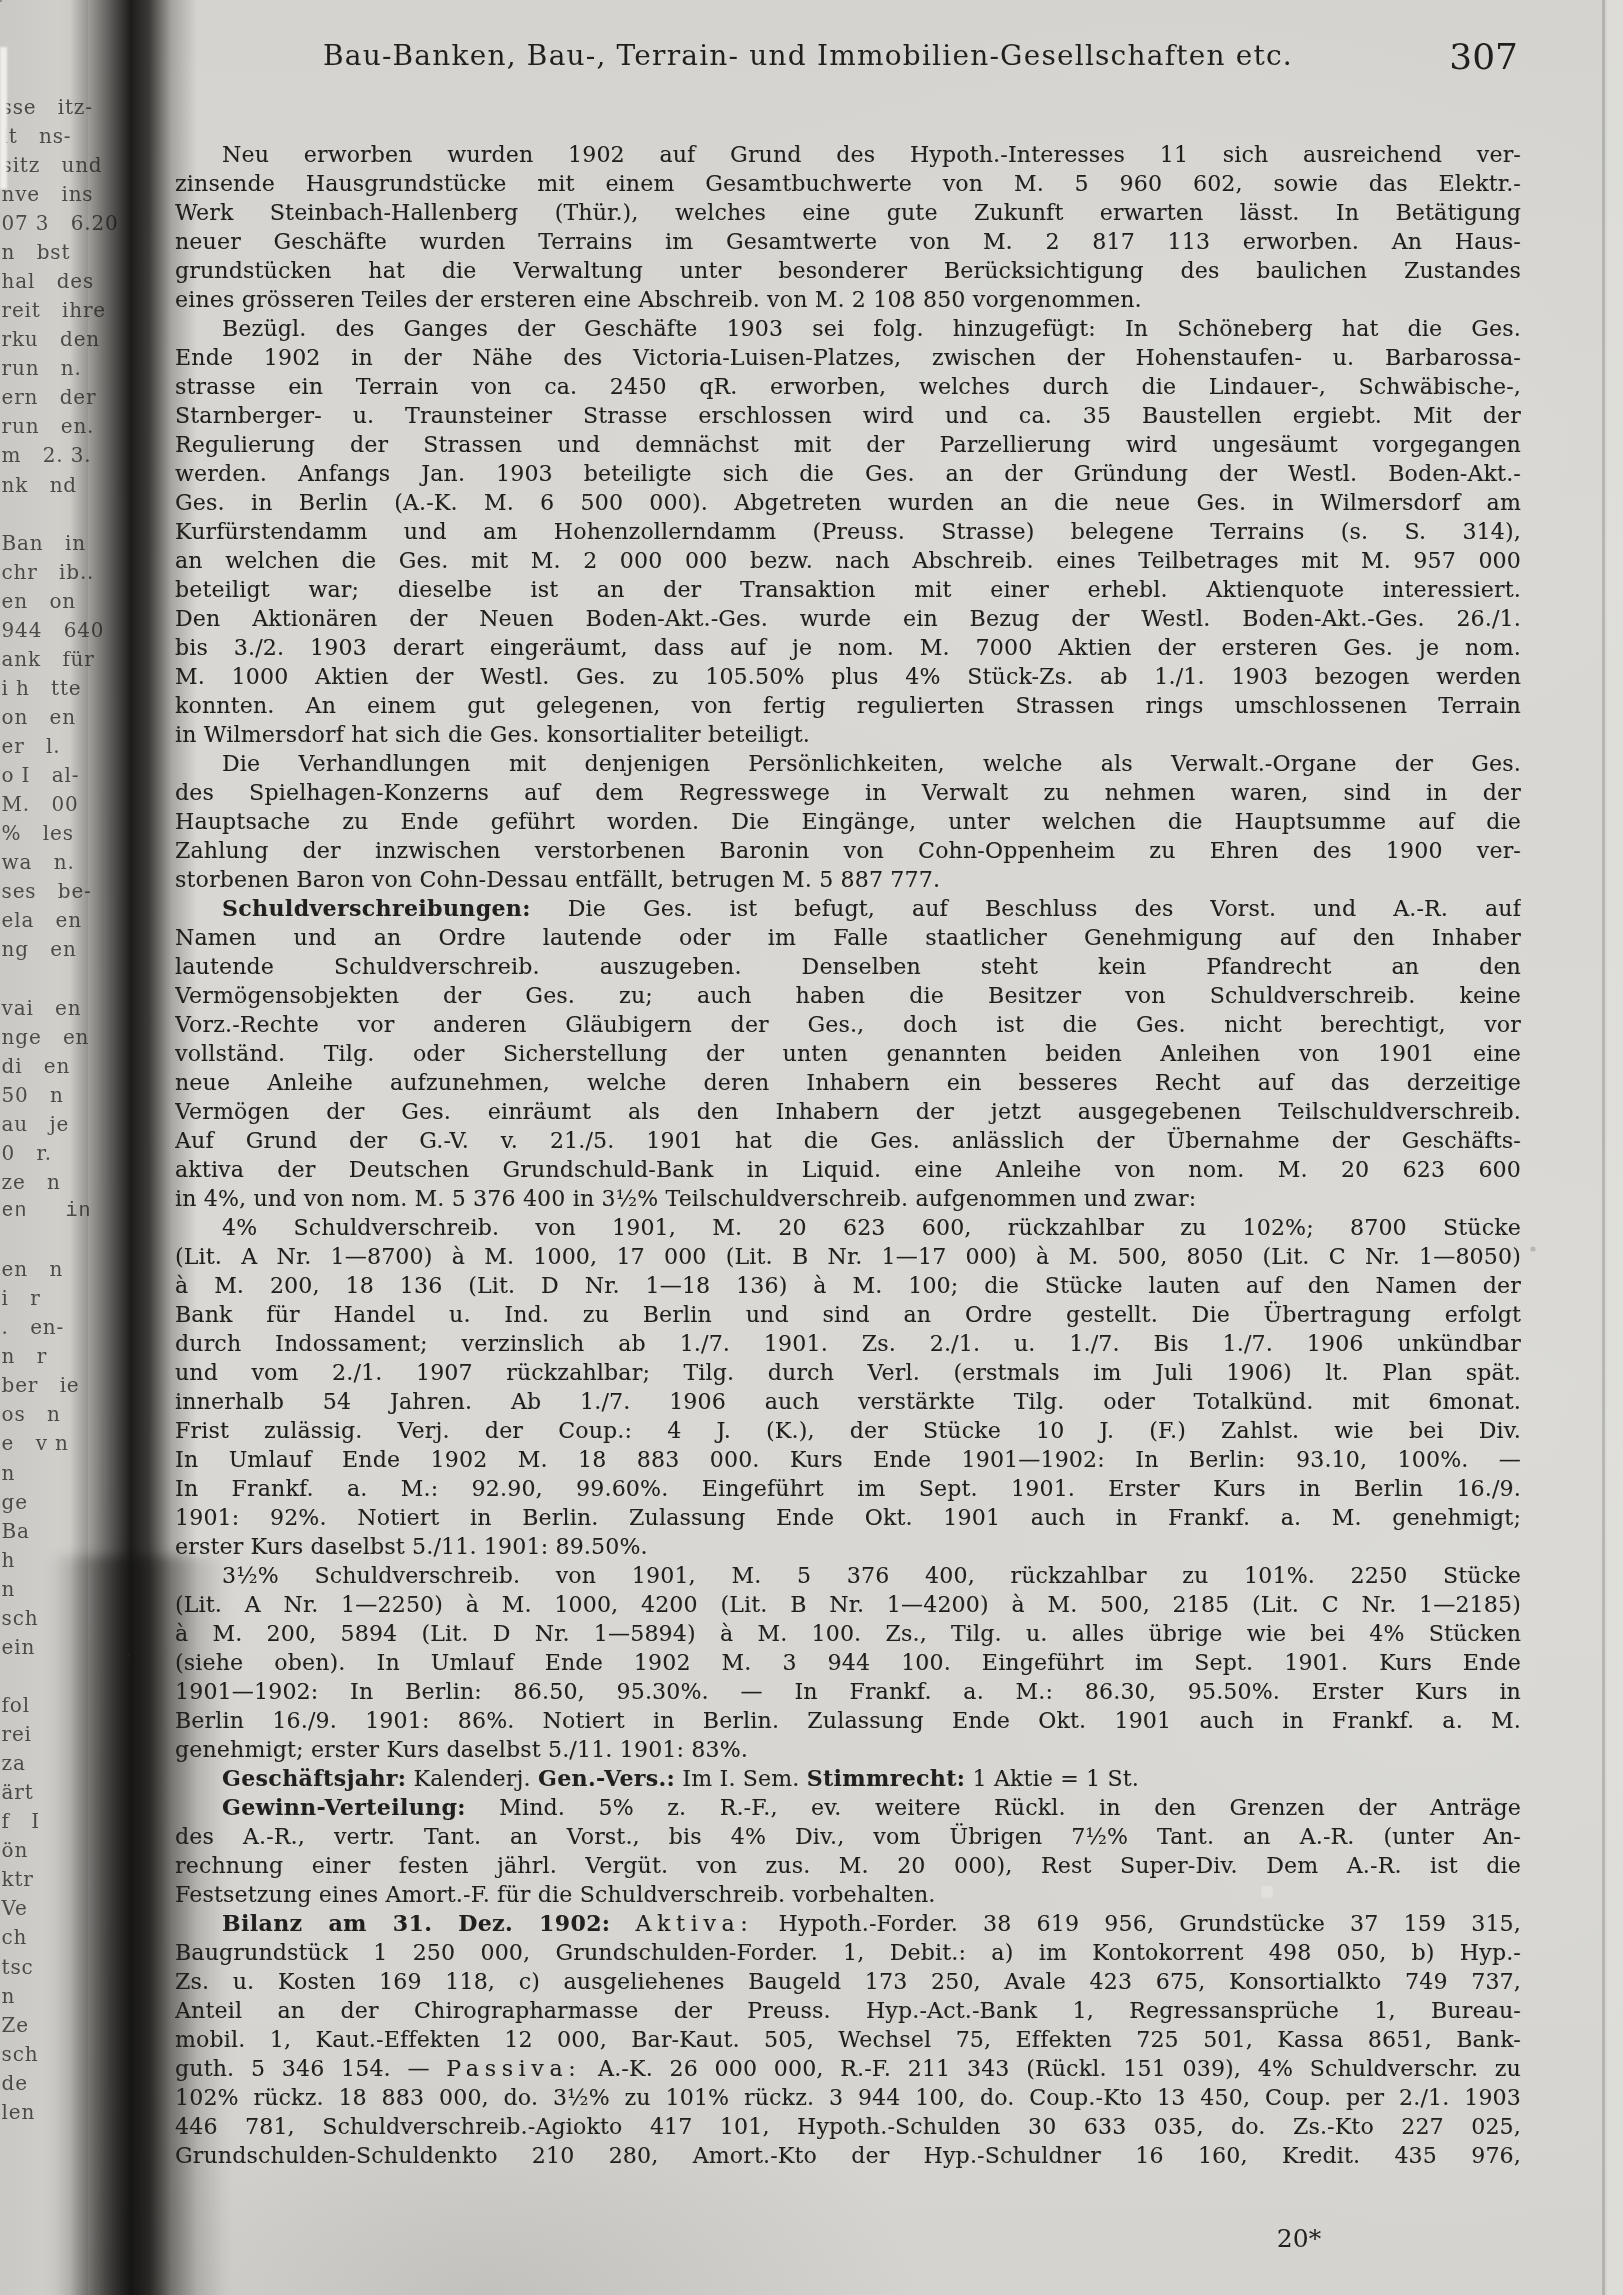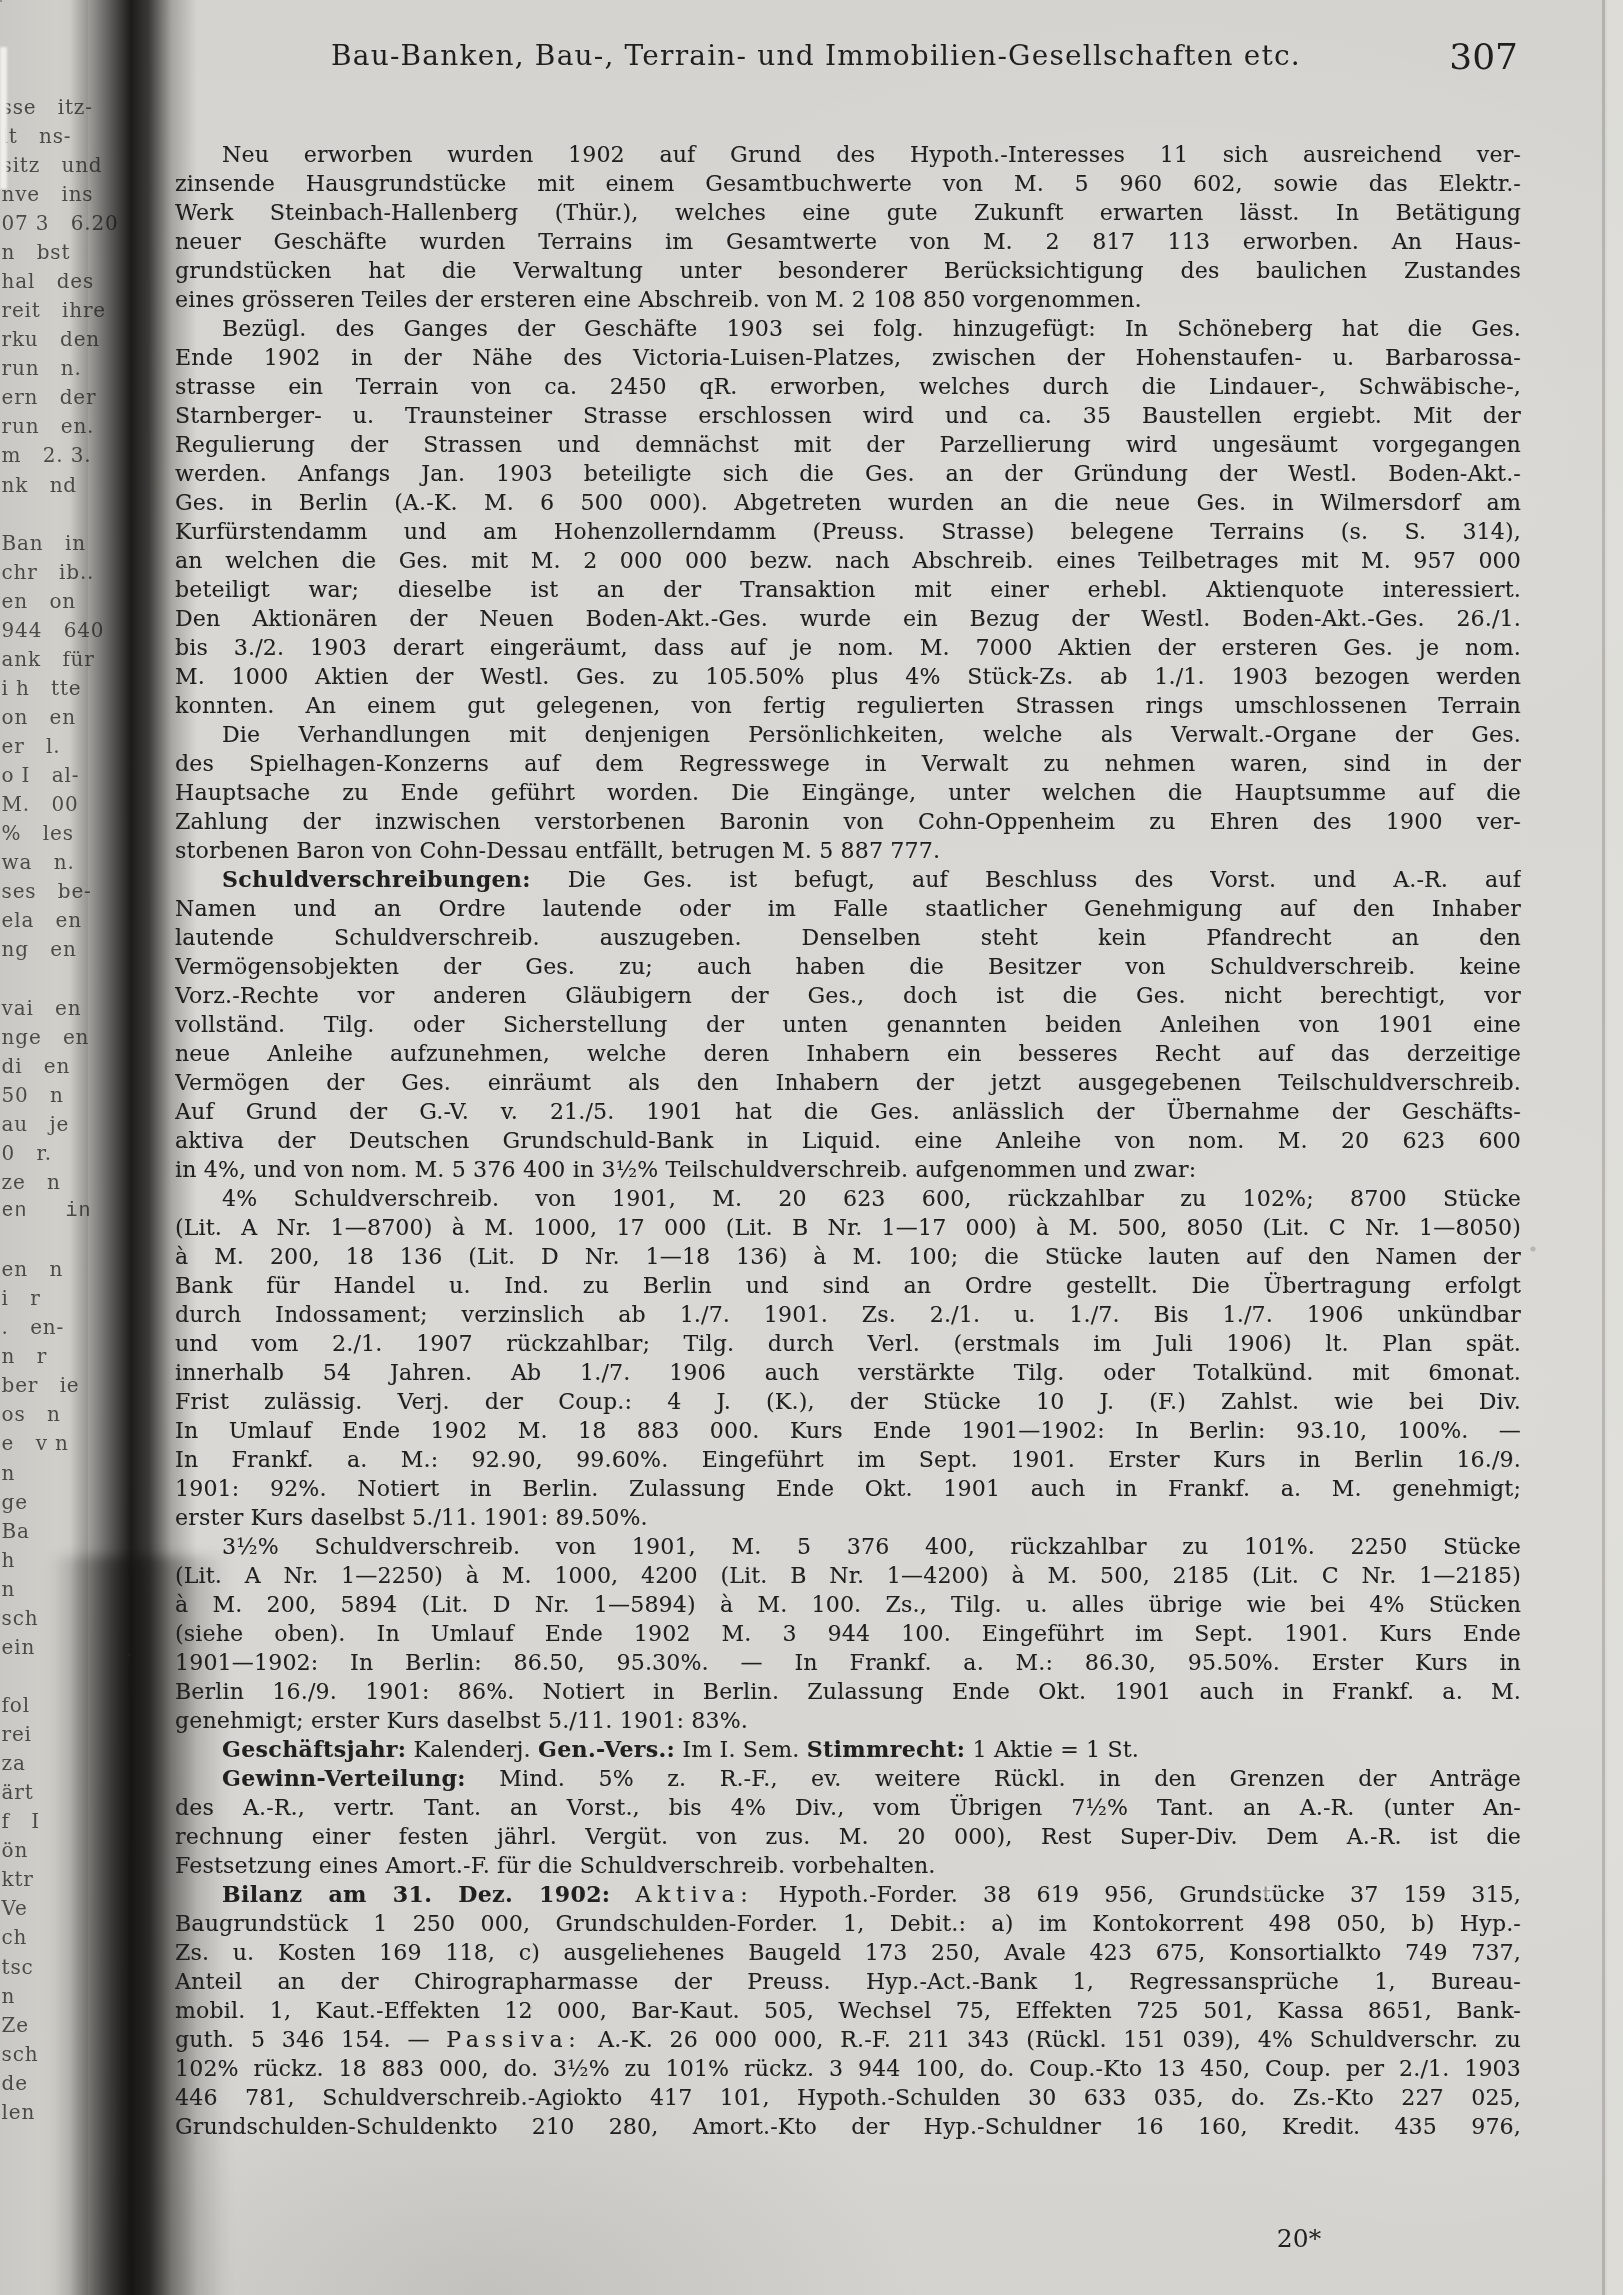--- a/index.html
+++ b/index.html
@@ -24,21 +24,21 @@
     background:linear-gradient(90deg, rgba(0,0,0,0) 0%, rgba(18,17,15,0.55) 45%, rgba(0,0,0,0) 100%);
     filter:blur(5.7px);}
   .edge-sliver{position:absolute;left:0;top:47px;width:7.3px;height:142px;background:#efeeea;filter:blur(0.8px);}
   .right-line{position:absolute;left:1602px;top:0;width:3.2px;height:100%;background:rgba(95,92,87,0.28);}
   .right-pale{position:absolute;left:1607px;top:0;width:16px;height:100%;background:rgba(228,227,223,0.55);}
   .specks{position:absolute;left:0;top:0;width:2.4px;height:2.4px;border-radius:50%;background:rgba(45,43,40,0.45);
     box-shadow:282px 213px 0 0.8px rgba(50,48,44,0.30), 1403px 963px 0 0 rgba(50,48,44,0.38),
       529px 2007px 0 0.8px rgba(50,48,44,0.25), 1532px 1248px 0 1.6px rgba(60,57,52,0.22),
       128px 1654px 0 0.8px rgba(50,48,44,0.30), 982px 63px 0 0 rgba(50,48,44,0.30),
       1266px 1891px 0 4.9px rgba(235,234,230,0.55);}
-  .running-title{position:absolute;left:183px;top:39px;width:1266px;text-align:center;
+  .running-title{position:absolute;left:175px;top:39px;width:1266px;text-align:center;
     font-size:28px;letter-spacing:1.2px;white-space:nowrap;}
   .page-number{position:absolute;left:1429px;top:36px;width:89px;text-align:right;font-size:36px;}
   #text-block{position:absolute;left:175px;top:140px;width:1346px;font-size:22px;
     line-height:29px;letter-spacing:0.2px;text-shadow:0.3px 0.3px 0 rgba(32,31,29,0.30);}
   .line{height:29px;overflow:hidden;text-align:justify;text-align-last:justify;}
   .line.first{text-indent:47px;}
   .line.lastline{text-align-last:left;}
   .line b{font-weight:bold;letter-spacing:0.4px;}
   .sperr{letter-spacing:5.7px;}
   .footer-mark{position:absolute;left:1242px;top:2224px;width:114px;text-align:center;font-size:25px;}
@@ -141,20 +141,21 @@
         <div class="line">Regulierung der Strassen und demnächst mit der Parzellierung wird ungesäumt vorgegangen</div>
         <div class="line">werden. Anfangs Jan. 1903 beteiligte sich die Ges. an der Gründung der Westl. Boden-Akt.-</div>
         <div class="line">Ges. in Berlin (A.-K. M. 6 500 000). Abgetreten wurden an die neue Ges. in Wilmersdorf am</div>
         <div class="line">Kurfürstendamm und am Hohenzollerndamm (Preuss. Strasse) belegene Terrains (s. S. 314),</div>
         <div class="line">an welchen die Ges. mit M. 2 000 000 bezw. nach Abschreib. eines Teilbetrages mit M. 957 000</div>
         <div class="line">beteiligt war; dieselbe ist an der Transaktion mit einer erhebl. Aktienquote interessiert.</div>
         <div class="line">Den Aktionären der Neuen Boden-Akt.-Ges. wurde ein Bezug der Westl. Boden-Akt.-Ges. 26./1.</div>
         <div class="line">bis 3./2. 1903 derart eingeräumt, dass auf je nom. M. 7000 Aktien der ersteren Ges. je nom.</div>
         <div class="line">M. 1000 Aktien der Westl. Ges. zu 105.50% plus 4% Stück-Zs. ab 1./1. 1903 bezogen werden</div>
         <div class="line">konnten. An einem gut gelegenen, von fertig regulierten Strassen rings umschlossenen Terrain</div>
+        <div class="line lastline">in Wilmersdorf hat sich die Ges. konsortialiter beteiligt.</div>
       </div>
       <div>
         <div class="line first">Die Verhandlungen mit denjenigen Persönlichkeiten, welche als Verwalt.-Organe der Ges.</div>
         <div class="line">des Spielhagen-Konzerns auf dem Regresswege in Verwalt zu nehmen waren, sind in der</div>
         <div class="line">Hauptsache zu Ende geführt worden. Die Eingänge, unter welchen die Hauptsumme auf die</div>
         <div class="line">Zahlung der inzwischen verstorbenen Baronin von Cohn-Oppenheim zu Ehren des 1900 ver-</div>
         <div class="line lastline">storbenen Baron von Cohn-Dessau entfällt, betrugen M. 5 887 777.</div>
       </div>
       <div>
         <div class="line first"><b>Schuldverschreibungen:</b> Die Ges. ist befugt, auf Beschluss des Vorst. und A.-R. auf</div>

